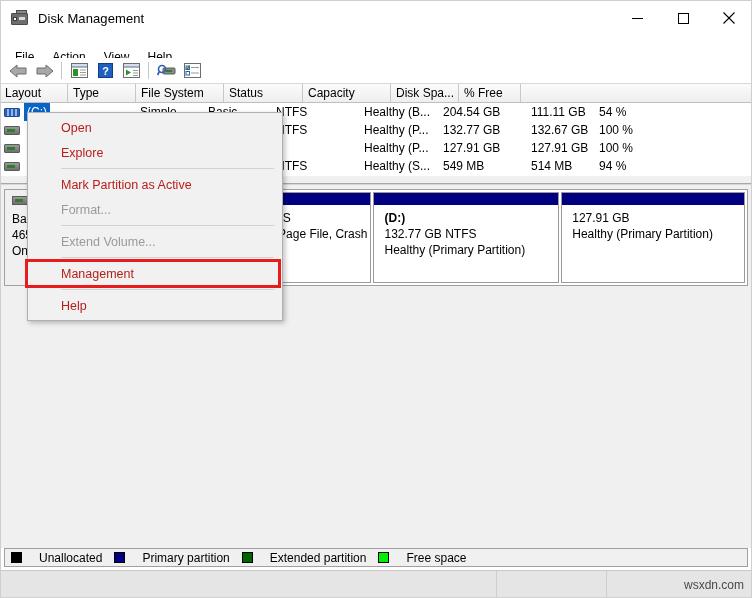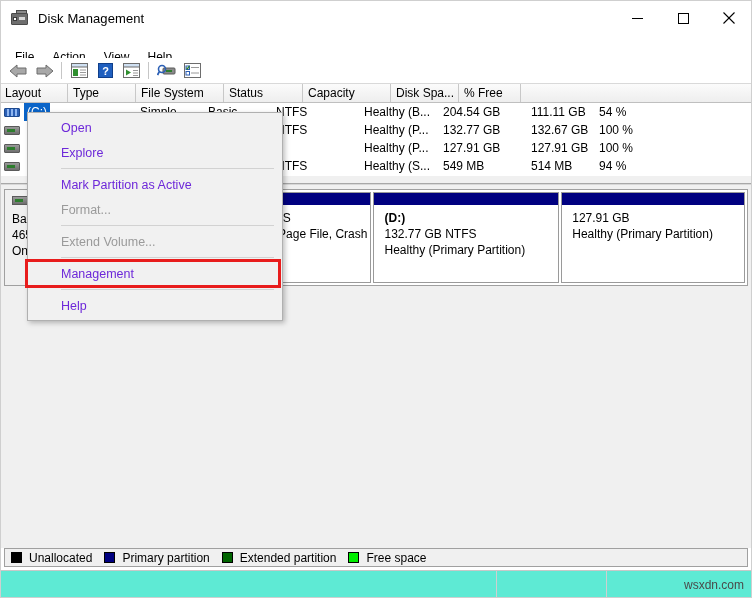--- a/index.html
+++ b/index.html
@@ -263,32 +263,32 @@
     margin: 0 4px 3px 4px;
     border: 1px solid #a0a0a0;
     background: #f0f0f0;
     display: flex;
     align-items: center;
     padding-left: 6px;
     gap: 6px;
     flex: 0 0 auto;
   }
   .legend .lg {
-    display: flex; align-items: center; gap: 7px;
+    display: flex; align-items: center; gap: 17px;
     font-size: 12px; padding-right: 6px;
   }
   .legend .sw {
     width: 11px; height: 11px;
     border: 1px solid #000;
   }
 
   
   .statusbar {
     height: 28px;
-    background: #5eead4;
+    background: #e5e5e5;
     border-top: 1px solid #c8c8c8;
     display: flex;
     align-items: stretch;
     flex: 0 0 auto;
   }
   .sb-pane {
     border-right: 1px solid #cfcfcf;
     display: flex; align-items: center;
     padding: 0 8px;
     font-size: 12px;
@@ -307,21 +307,21 @@
     box-shadow: 2px 2px 5px rgba(0,0,0,0.25);
     padding: 2px 0;
     z-index: 50;
   }
   .ctx-item {
     height: 25px;
     display: flex;
     align-items: center;
     padding-left: 33px;
     font-size: 12.5px;
-    color: #6d28d9;
+    color: #b91c1c;
     cursor: default;
     white-space: nowrap;
   }
   .ctx-item.disabled { color: #9a9a9a; }
   .ctx-item.highlight {
     background: #8ec9f0;
   }
   .ctx-sep {
     height: 1px;
     background: #d2d2d2;

